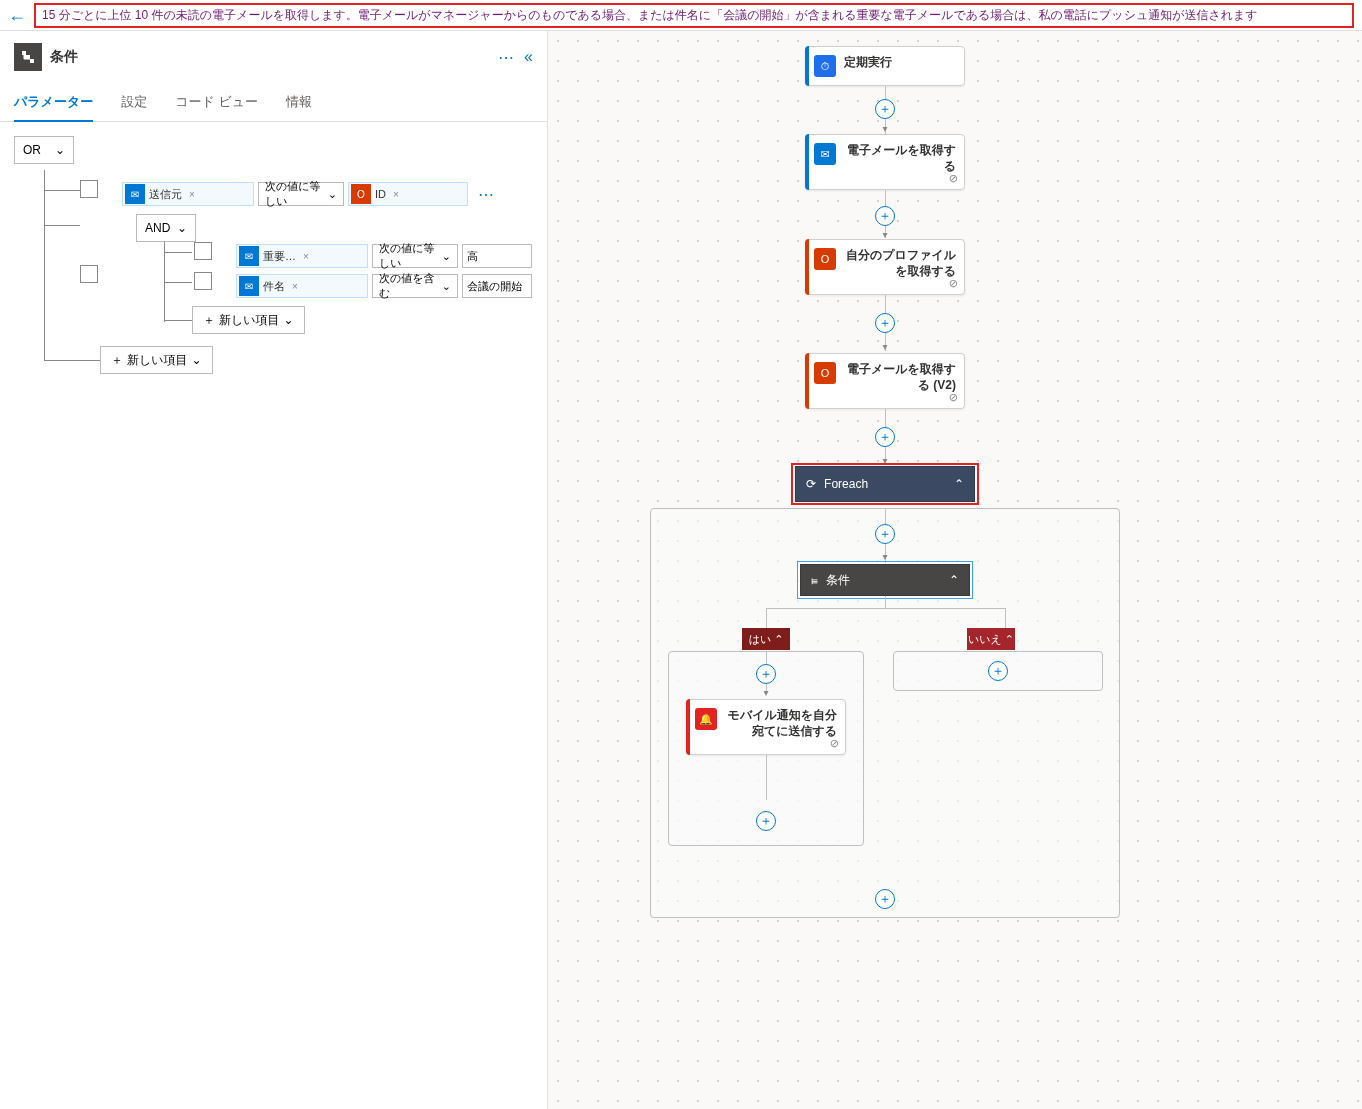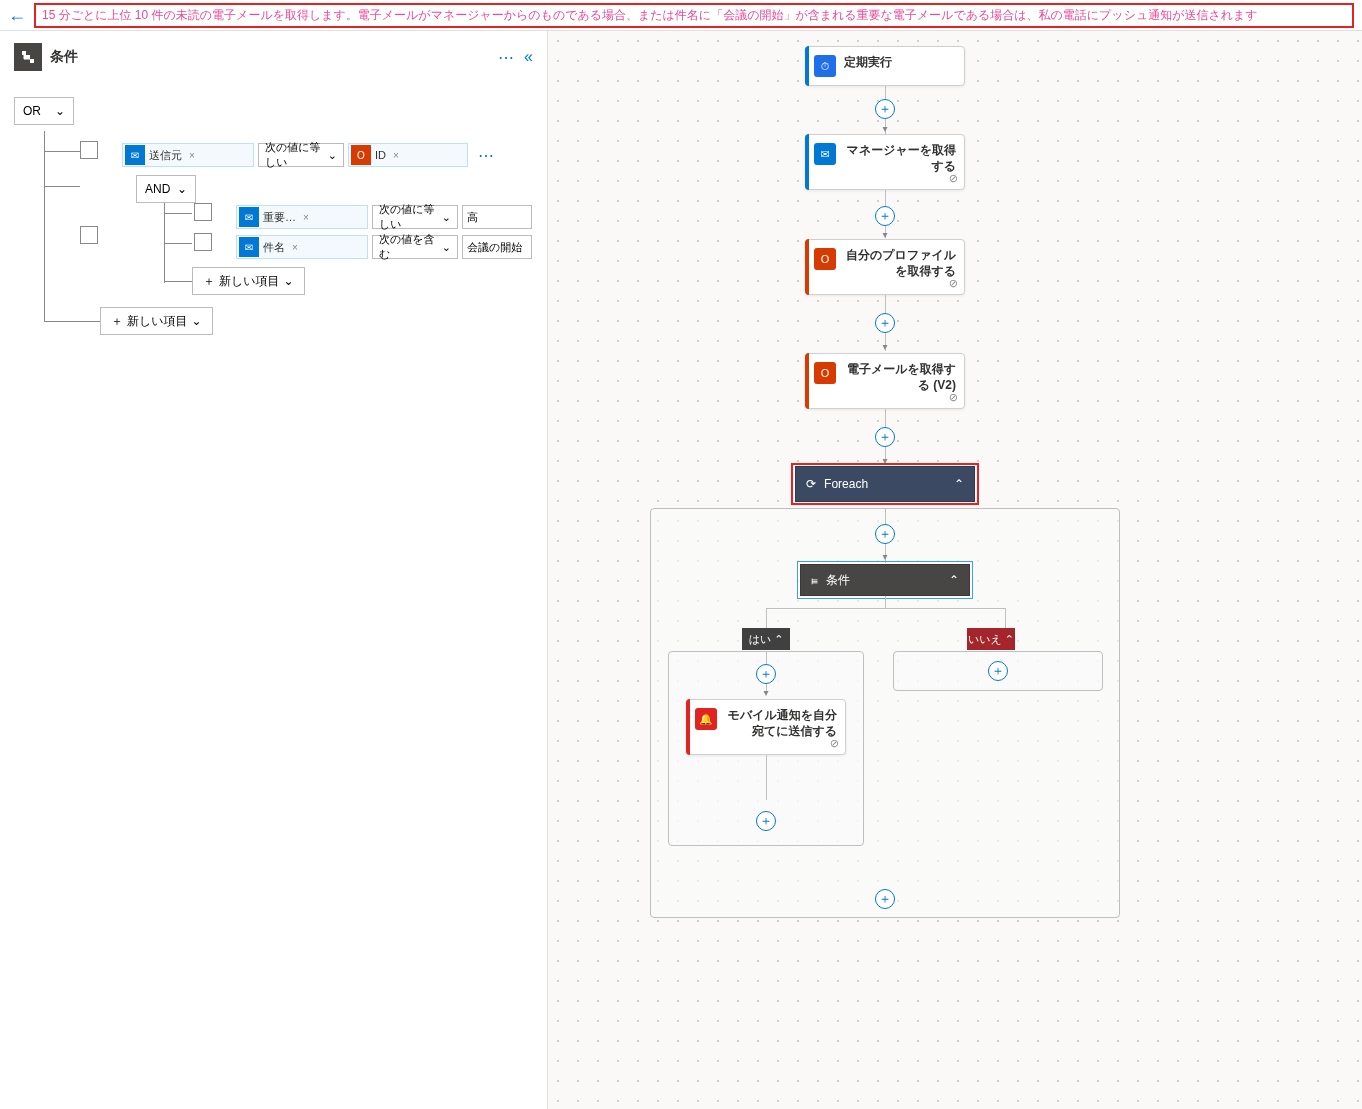--- a/index.html
+++ b/index.html
@@ -1,21 +1,21 @@
 <!DOCTYPE html>
 <html><head>
 <meta charset="utf-8">
 <style>
 * { box-sizing: border-box; margin: 0; padding: 0; font-family: "Segoe UI", Meiryo, sans-serif; }
 body { background: #fff; width: 1362px; height: 1109px; overflow: hidden; }
 
 
 .header { height: 31px; border-bottom: 1px solid #e0e0e0; display: flex; align-items: center; padding: 0 8px; gap: 8px; }
 .back-btn { color: #0078d4; font-size: 18px; cursor: pointer; }
-.title-box { flex: 1; border: 2px solid #e32222; padding: 2px 6px; font-size: 12px; color: #ec4899; white-space: nowrap; overflow: hidden; }
+.title-box { flex: 1; border: 2px solid #e32222; padding: 2px 6px; font-size: 12px; color: #701a75; white-space: nowrap; overflow: hidden; }
 
 
 .main { display: flex; height: calc(100% - 31px); }
 .left-panel { width: 548px; border-right: 1px solid #e0e0e0; background: #fff; }
 .right-panel { flex: 1; background: #faf9f8; position: relative; overflow: hidden; }
 
 
 .panel-hdr { display: flex; align-items: center; padding: 12px 14px; gap: 8px; }
 .panel-hdr .icon-box { width: 28px; height: 28px; background: #484644; display: flex; align-items: center; justify-content: center; }
 .panel-hdr .icon-box svg { width: 16px; height: 16px; fill: #fff; }
@@ -74,21 +74,21 @@
 
 
 .foreach-hdr { position:absolute; width:180px; height:36px; background:#3b4a62; border:1px solid #2e3a4f; display:flex; align-items:center; padding:0 10px; gap:8px; color:#fff; font-size:12px; cursor:pointer; }
 .foreach-outline { position:absolute; border:2px solid #e32222; }
 .container-box { position:absolute; border:1px solid #bfbfbf; border-radius:4px; background:rgba(250,250,250,.6); }
 
 .cond-hdr { position:absolute; width:170px; height:32px; background:#484644; color:#fff; display:flex; align-items:center; padding:0 10px; gap:8px; font-size:12px; border:1px solid #3a3836; cursor:pointer; }
 .cond-outline { position:absolute; border:1px solid #3aa0f3; }
 
 .branch-hdr { position:absolute; width:48px; height:22px; color:#fff; font-size:11px; display:flex; align-items:center; justify-content:center; gap:3px; cursor:pointer; }
-.br-yes { background:#404040; }
+.br-yes { background:#7f1d1d; }
 .br-no { background:#a4262c; }
 .branch-box { position:absolute; border:1px solid #bfbfbf; border-radius:4px; background:rgba(250,250,250,.6); }
 
 
 .h-conn { position:absolute; height:1px; background:#bfbfbf; }
 .v-conn { position:absolute; width:1px; background:#bfbfbf; }
 
 .chevron { margin-left:auto; }
 </style>
 </head>
@@ -112,20 +112,26 @@
             <rect x="10" y="10" width="4" height="4" fill="#fff"></rect>
           </svg>
       </div>
       <span class="panel-title">条件</span>
       <div class="hdr-actions">
         <span>⋯</span>
         <span>«</span>
       </div>
     </div>
 
+    <div class="tabs">
+      <div class="tab active">パラメーター</div>
+      <div class="tab">設定</div>
+      <div class="tab">コード ビュー</div>
+      <div class="tab">情報</div>
+    </div>
 
     <div class="expr-area">
       <div class="op-select">
         <span>OR</span>
           <span>⌄</span>
       </div>
 
       <div class="tree" style="height:220px;">
 
         <div class="vline" style="left:30px; top:0; height:190px;"></div>
@@ -234,21 +240,21 @@
         </div>
       </div>
       <div class="conn" style="left:337px; top:55px; height:48px;"></div>
       <div class="add-btn" style="left:327px; top:68px;">＋</div>
       <div class="arrow-dn" style="left:337px; top:92px;">▾</div>
 
       <div class="node tall" style="left:257px; top:103px;">
         <div class="bar-left bar-blue"></div>
         <div class="node-inner">
           <div class="node-ico ico-outlook">✉</div>
-          <div class="node-title">マネージャーを取得する</div>
+          <div class="node-title">電子メールを取得する</div>
         </div>
         <span class="link-glyph">⊘</span>
       </div>
       <div class="conn" style="left:337px; top:159px; height:48px;"></div>
       <div class="add-btn" style="left:327px; top:175px;">＋</div>
       <div class="arrow-dn" style="left:337px; top:198px;">▾</div>
 
       <div class="node tall" style="left:257px; top:208px;">
         <div class="bar-left bar-red"></div>
         <div class="node-inner">

